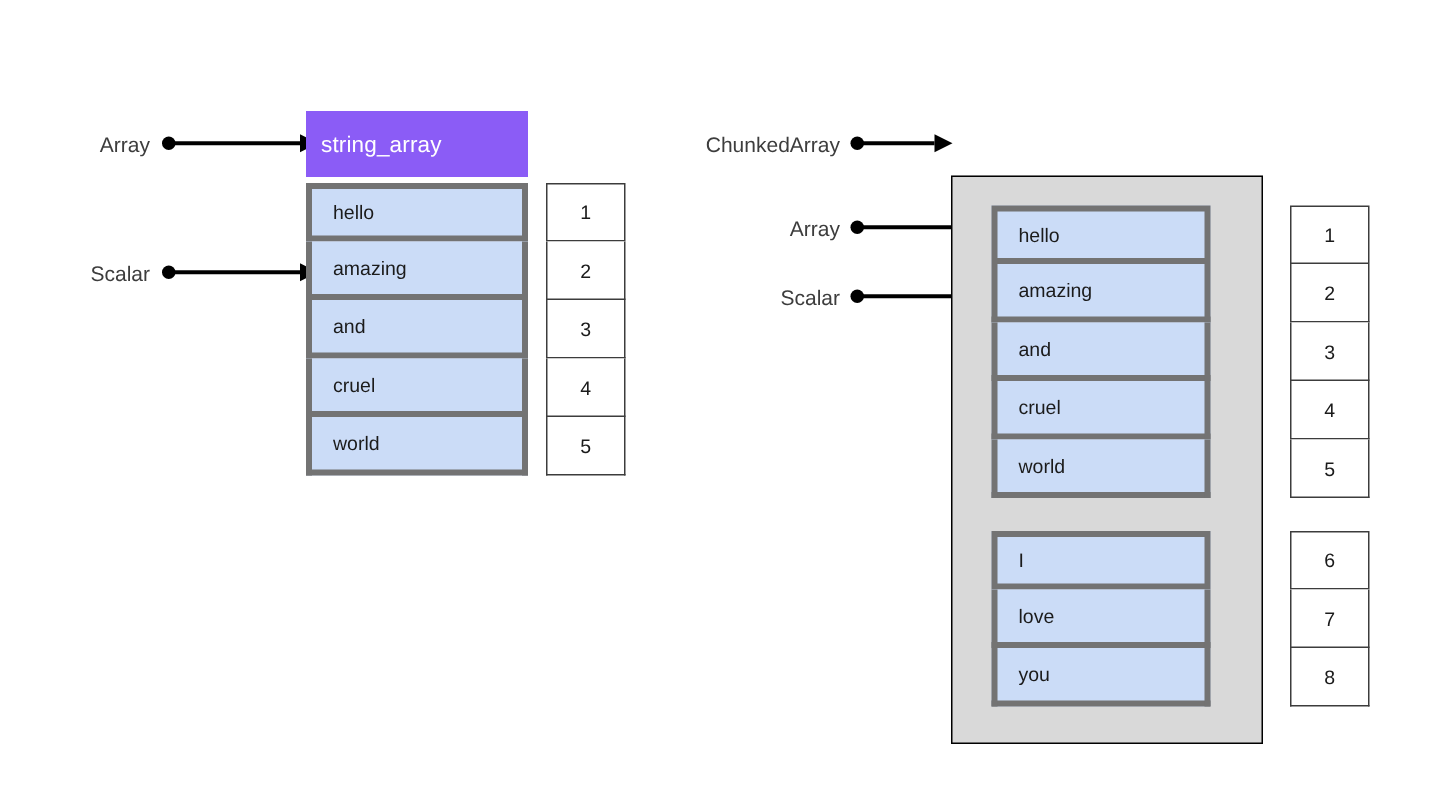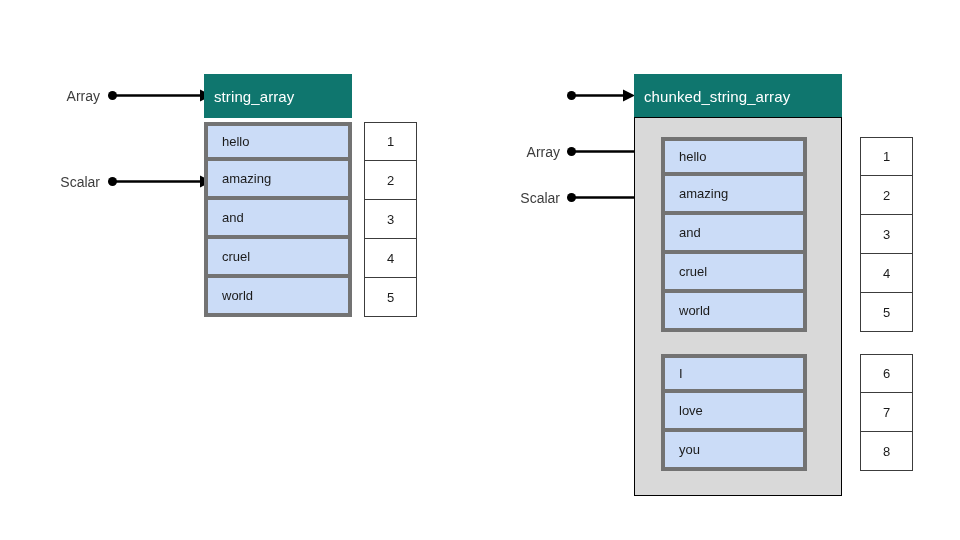--- a/index.html
+++ b/index.html
@@ -15,21 +15,21 @@
   }
   #stage {
     position: relative;
     width: 908px;
     height: 540px;
   }
   .abs { position: absolute; }
 
   
   .title-box {
-    background: #0f766e;
+    background: #8b5cf6;
     color: #ffffff;
     display: flex;
     align-items: center;
     font-size: 15px;
     letter-spacing: 0.1px;
     box-sizing: border-box;
     padding-left: 10px;
   }
 
   
@@ -110,41 +110,41 @@
   </div>
 
   <div class="abs" style="left:364px; top:122px; width:53px;">
     <div class="idx-cell" style="height:39px;">1</div>
     <div class="idx-cell" style="height:39px;">2</div>
     <div class="idx-cell" style="height:39px;">3</div>
     <div class="idx-cell" style="height:39px;">4</div>
     <div class="idx-cell" style="height:39px;">5</div>
   </div>
 
+  <div class="abs anno-label" style="left:400px; top:88px; width:160px;">ChunkedArray</div>
   <div class="abs anno-dot" style="left:567px; top:91px;"></div>
   <svg class="abs anno-svg" width="60" height="16" style="left:575px; top:88px;">
     <line x1="0" y1="7.5" x2="48" y2="7.5" stroke="#000000" stroke-width="2.6"></line>
     <polygon points="48,1.5 60,7.5 48,13.5" fill="#000000"></polygon>
   </svg>
 
   <div class="abs anno-label" style="left:440px; top:144px; width:120px;">Array</div>
   <div class="abs anno-dot" style="left:567px; top:147px;"></div>
   <svg class="abs anno-svg" width="82" height="16" style="left:575px; top:144px;">
     <line x1="0" y1="7.5" x2="70" y2="7.5" stroke="#000000" stroke-width="2.6"></line>
     <polygon points="70,1.5 82,7.5 70,13.5" fill="#000000"></polygon>
   </svg>
 
   <div class="abs anno-label" style="left:440px; top:190px; width:120px;">Scalar</div>
   <div class="abs anno-dot" style="left:567px; top:193px;"></div>
   <svg class="abs anno-svg" width="100" height="16" style="left:575px; top:190px;">
     <line x1="0" y1="7.5" x2="88" y2="7.5" stroke="#000000" stroke-width="2.6"></line>
     <polygon points="88,1.5 100,7.5 88,13.5" fill="#000000"></polygon>
   </svg>
 
-  <div class="abs title-box" style="left:634px; top:74px; width:208px; height:44px;">chunked_string_array</div>
 
   <div class="abs chunk-container" style="left:634px; top:117px; width:208px; height:379px;"></div>
 
   <div class="abs" style="left:661px; top:137px; width:146px;">
     <div class="val-cell" style="height:39px;">hello</div>
     <div class="val-cell" style="height:39px;">amazing</div>
     <div class="val-cell" style="height:39px;">and</div>
     <div class="val-cell" style="height:39px;">cruel</div>
     <div class="val-cell" style="height:39px;">world</div>
   </div>

